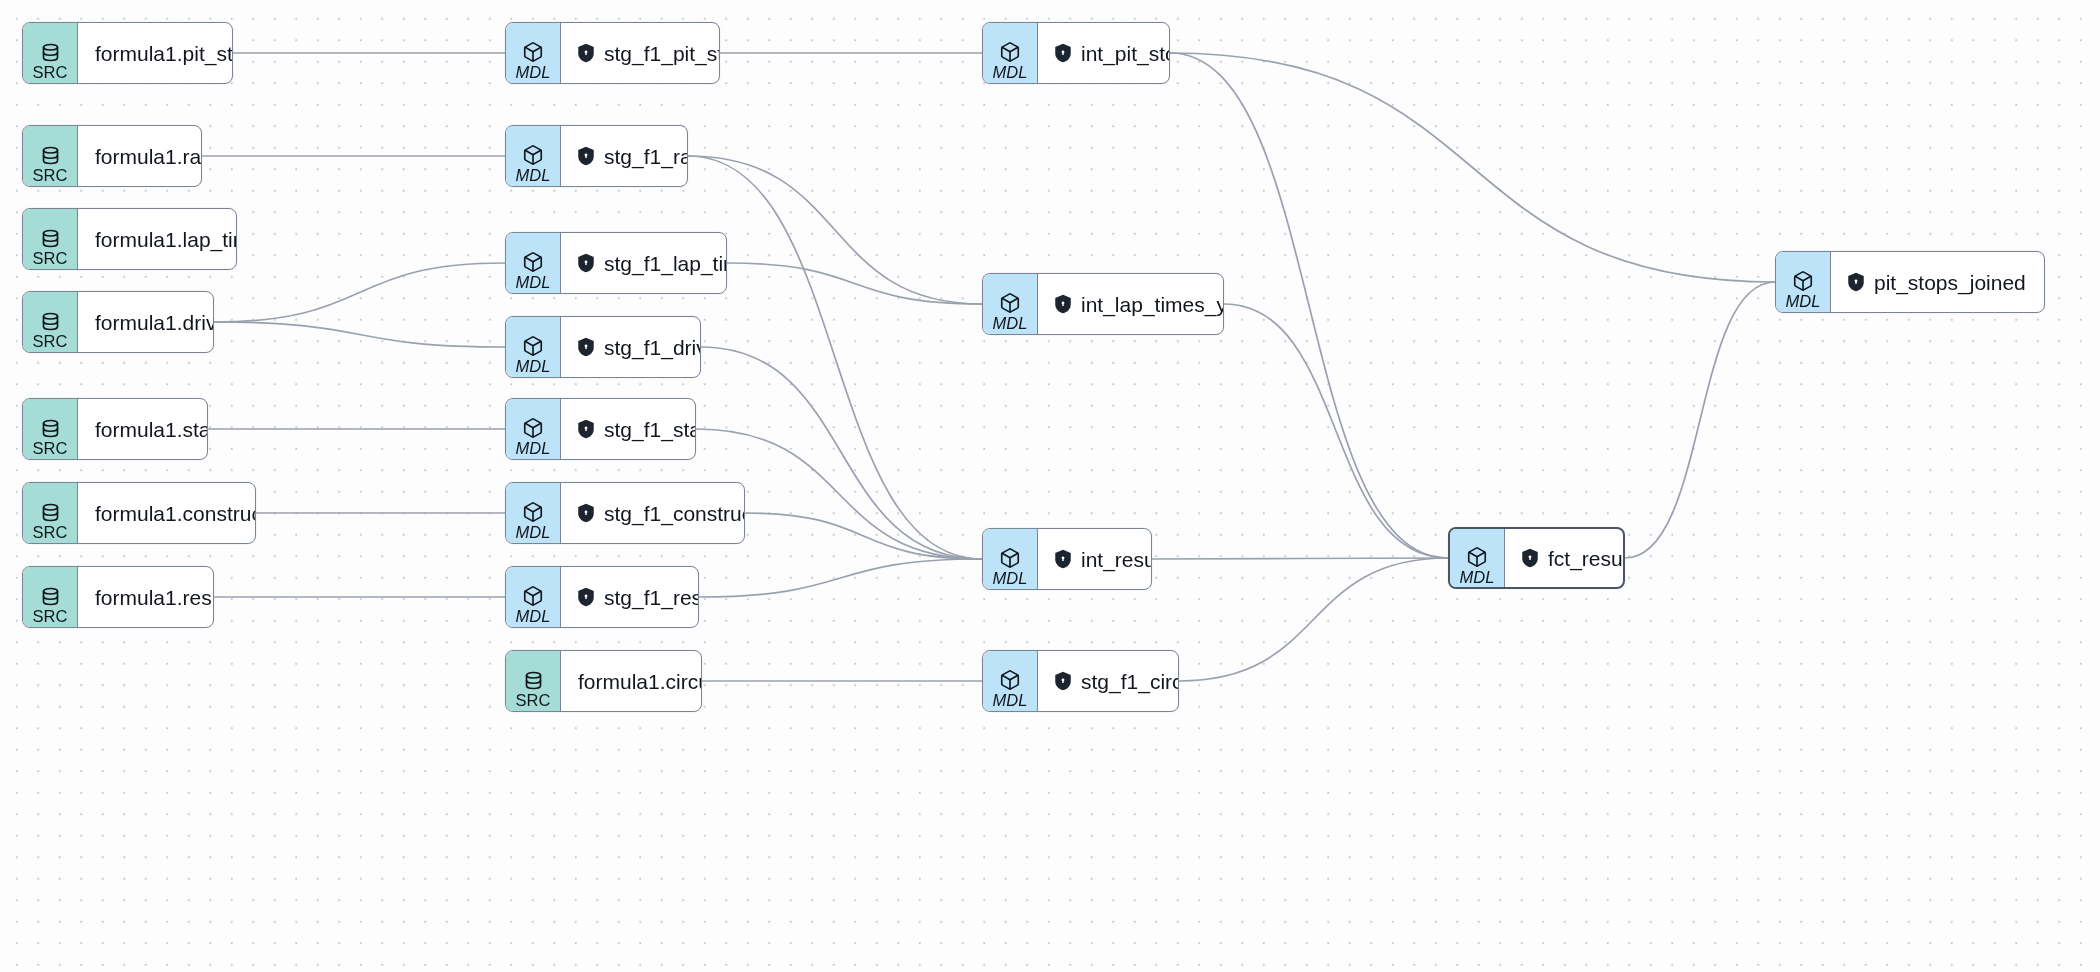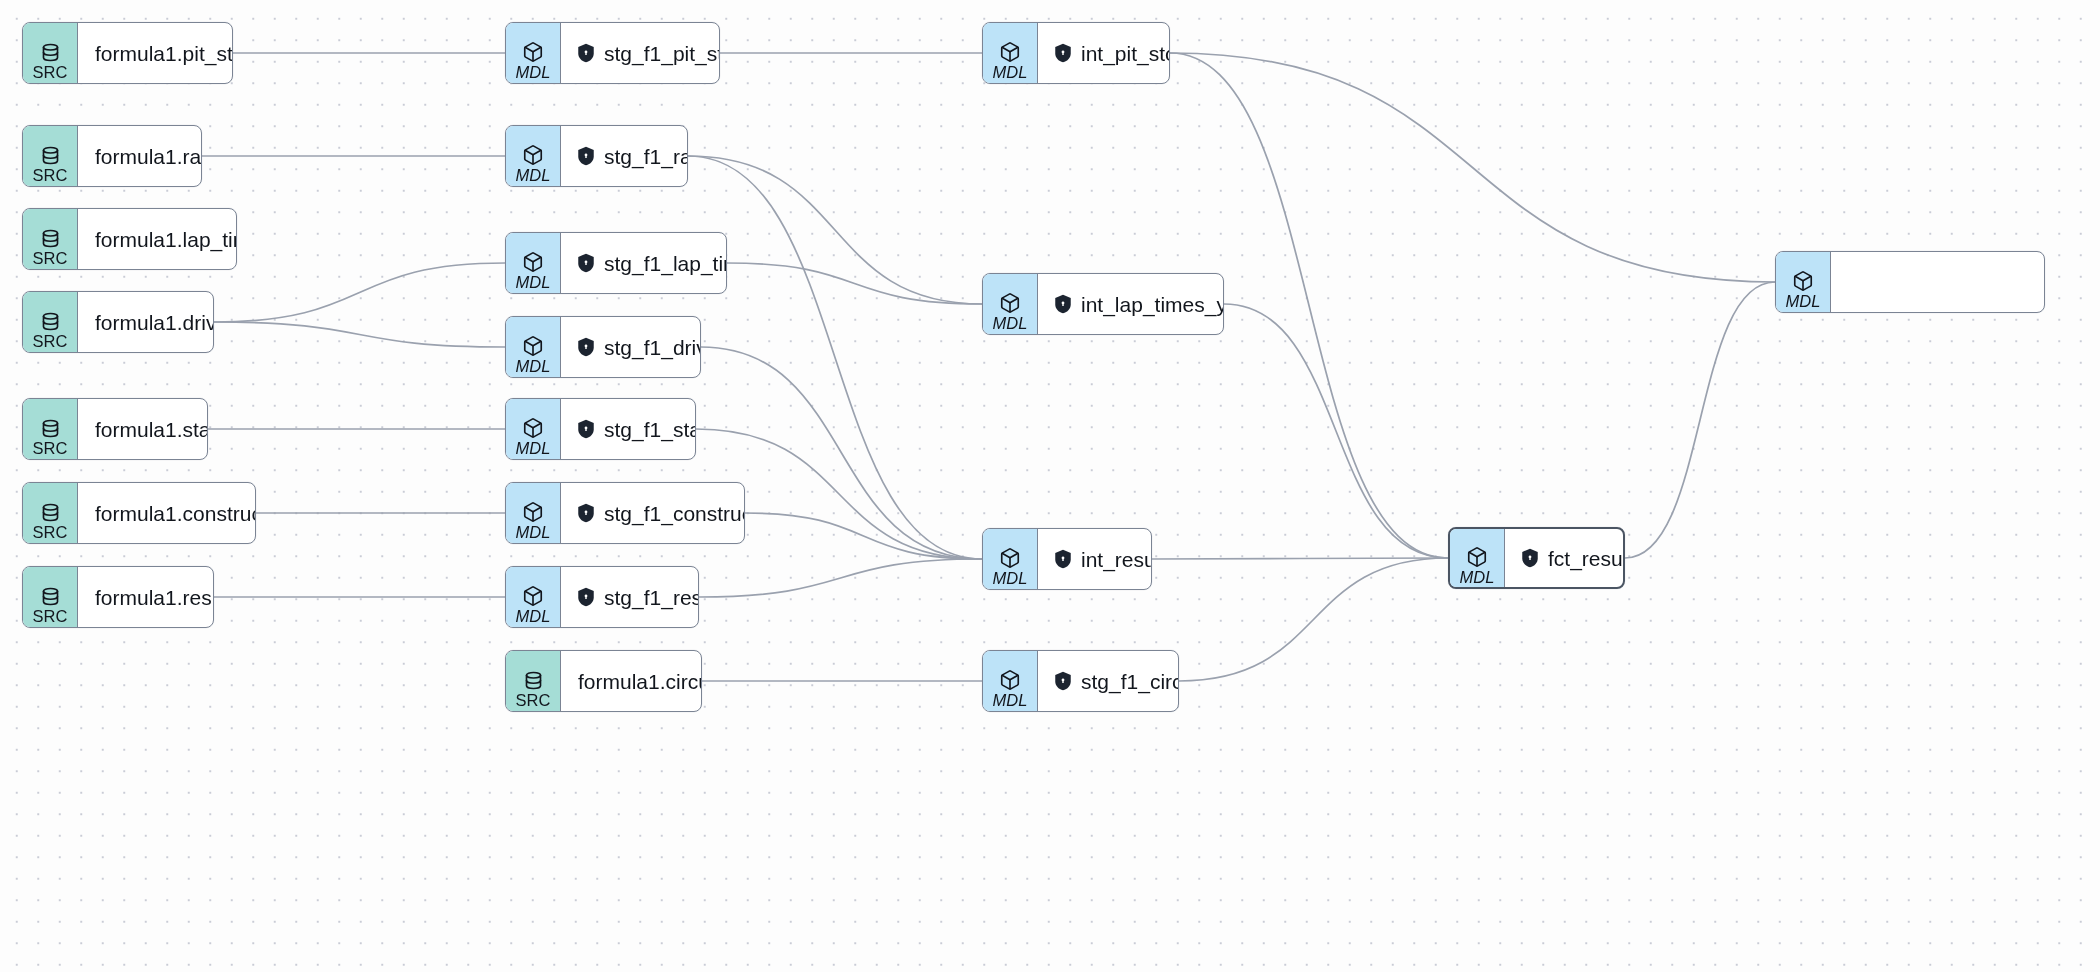--- a/index.html
+++ b/index.html
@@ -496,15 +496,24 @@
         <div class="badge mdl">
           <span>
             <svg width="22" height="22" viewBox="0 0 24 24" fill="none" stroke="#12161d" stroke-width="1.8" stroke-linecap="round" stroke-linejoin="round">
               <path d="M21 7.8v8.4a1.6 1.6 0 0 1-.83 1.4l-7.4 4.1a1.6 1.6 0 0 1-1.54 0l-7.4-4.1A1.6 1.6 0 0 1 3 16.2V7.8a1.6 1.6 0 0 1 .83-1.4l7.4-4.1a1.6 1.6 0 0 1 1.54 0l7.4 4.1A1.6 1.6 0 0 1 21 7.8z"></path>
               <path d="M3.4 6.9 12 11.7l8.6-4.8"></path>
               <path d="M12 21.5V11.7"></path>
             </svg>
           </span>
           <span class="badge-text">MDL</span>
         </div>
+        <div class="body">
+          <span style="display: flex;">
+            <svg class="shield" width="18" height="20" viewBox="0 0 20 22" xmlns="http://www.w3.org/2000/svg">
+              <path d="M10 0.6 1.4 4.2v7.1c0 5 3.6 8.8 8.6 10.1 5-1.3 8.6-5.1 8.6-10.1V4.2L10 0.6z" fill="#1c2430"></path>
+              <path d="M10 8.2a1.5 1.5 0 0 0-.8 2.8v2.2h1.6V11a1.5 1.5 0 0 0-.8-2.8z" fill="#ffffff"></path>
+            </svg>
+          </span>
+          <span class="label">pit_stops_joined</span>
+        </div>
       </div>
     </div>
 </div>
 
 </body></html>

